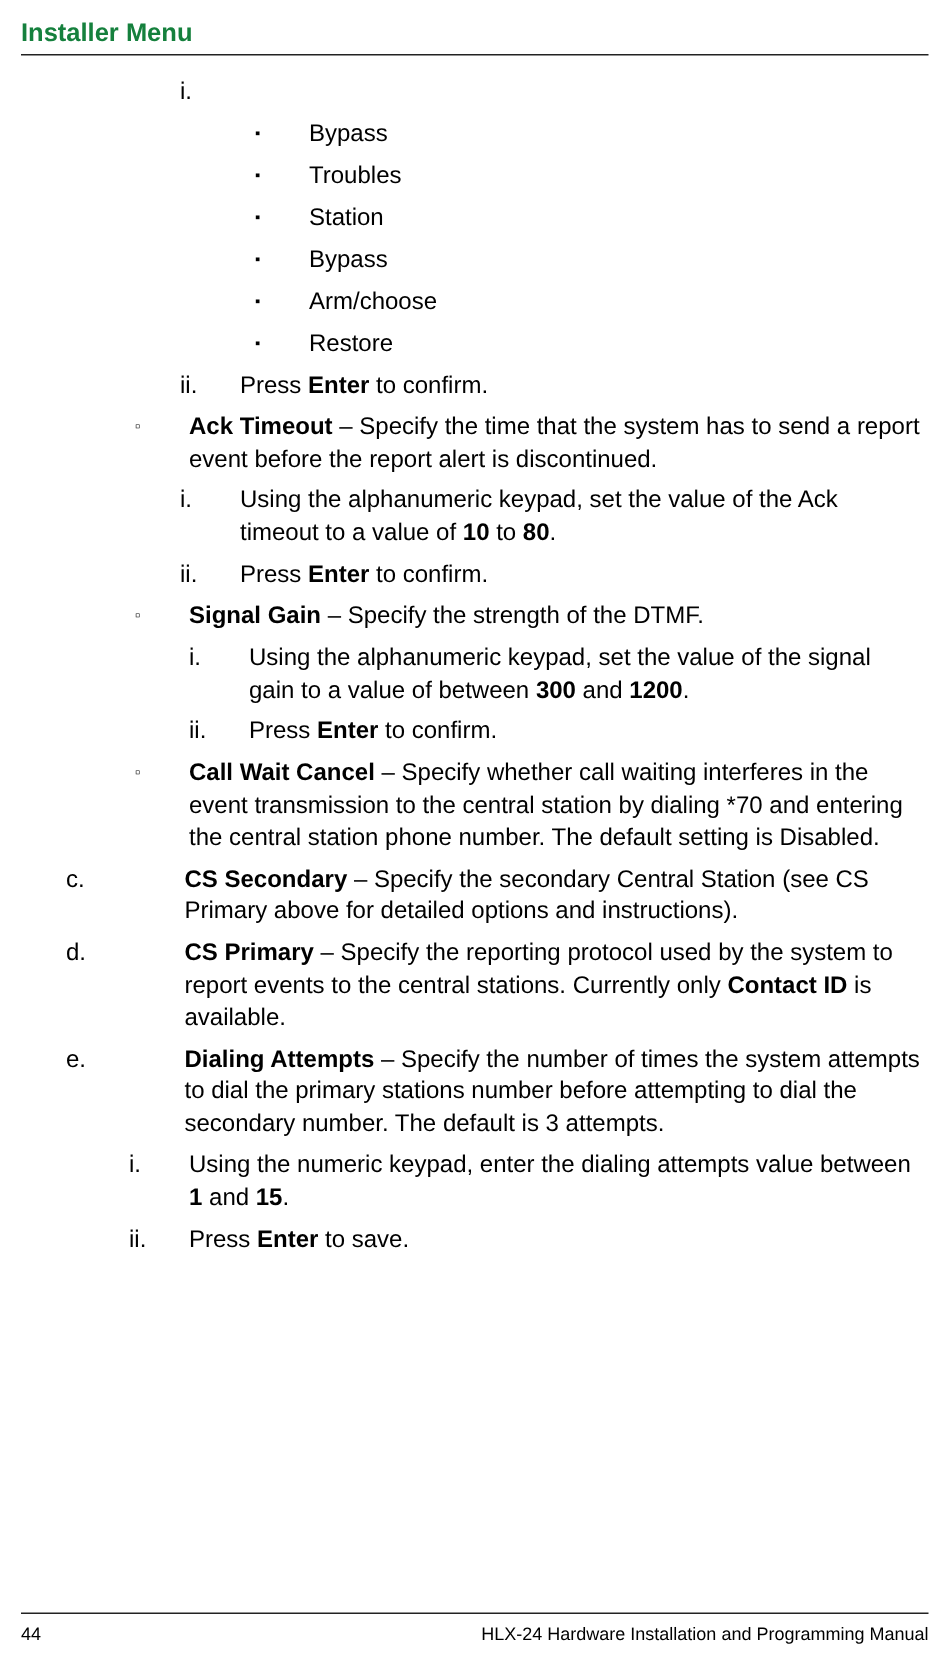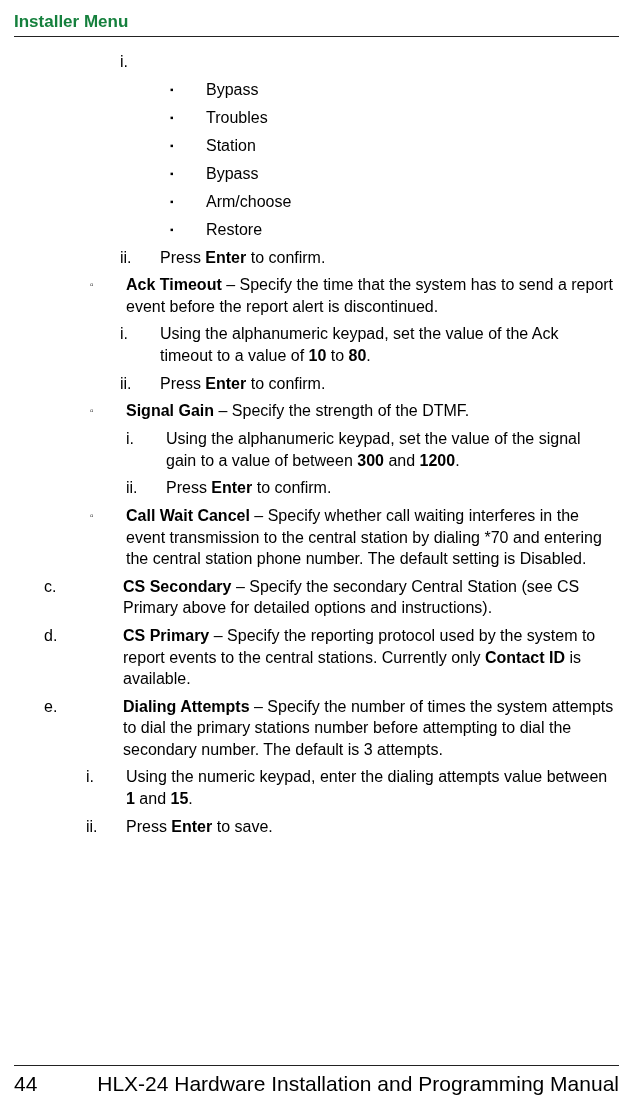--- a/index.html
+++ b/index.html
@@ -96,21 +96,21 @@
     b { font-weight: bold; }
     .footer {
       position: absolute;
       bottom: 20px;
       left: 14px;
       right: 14px;
       border-top: 1px solid #222;
       padding-top: 6px;
       display: flex;
       justify-content: space-between;
-      font-size: 21px;
+      font-size: 12px;
     }
   </style>
 </head>
 <body>
 
 <div class="header">Installer Menu</div>
 
 <div class="content">
 
   <div class="roman-item">

